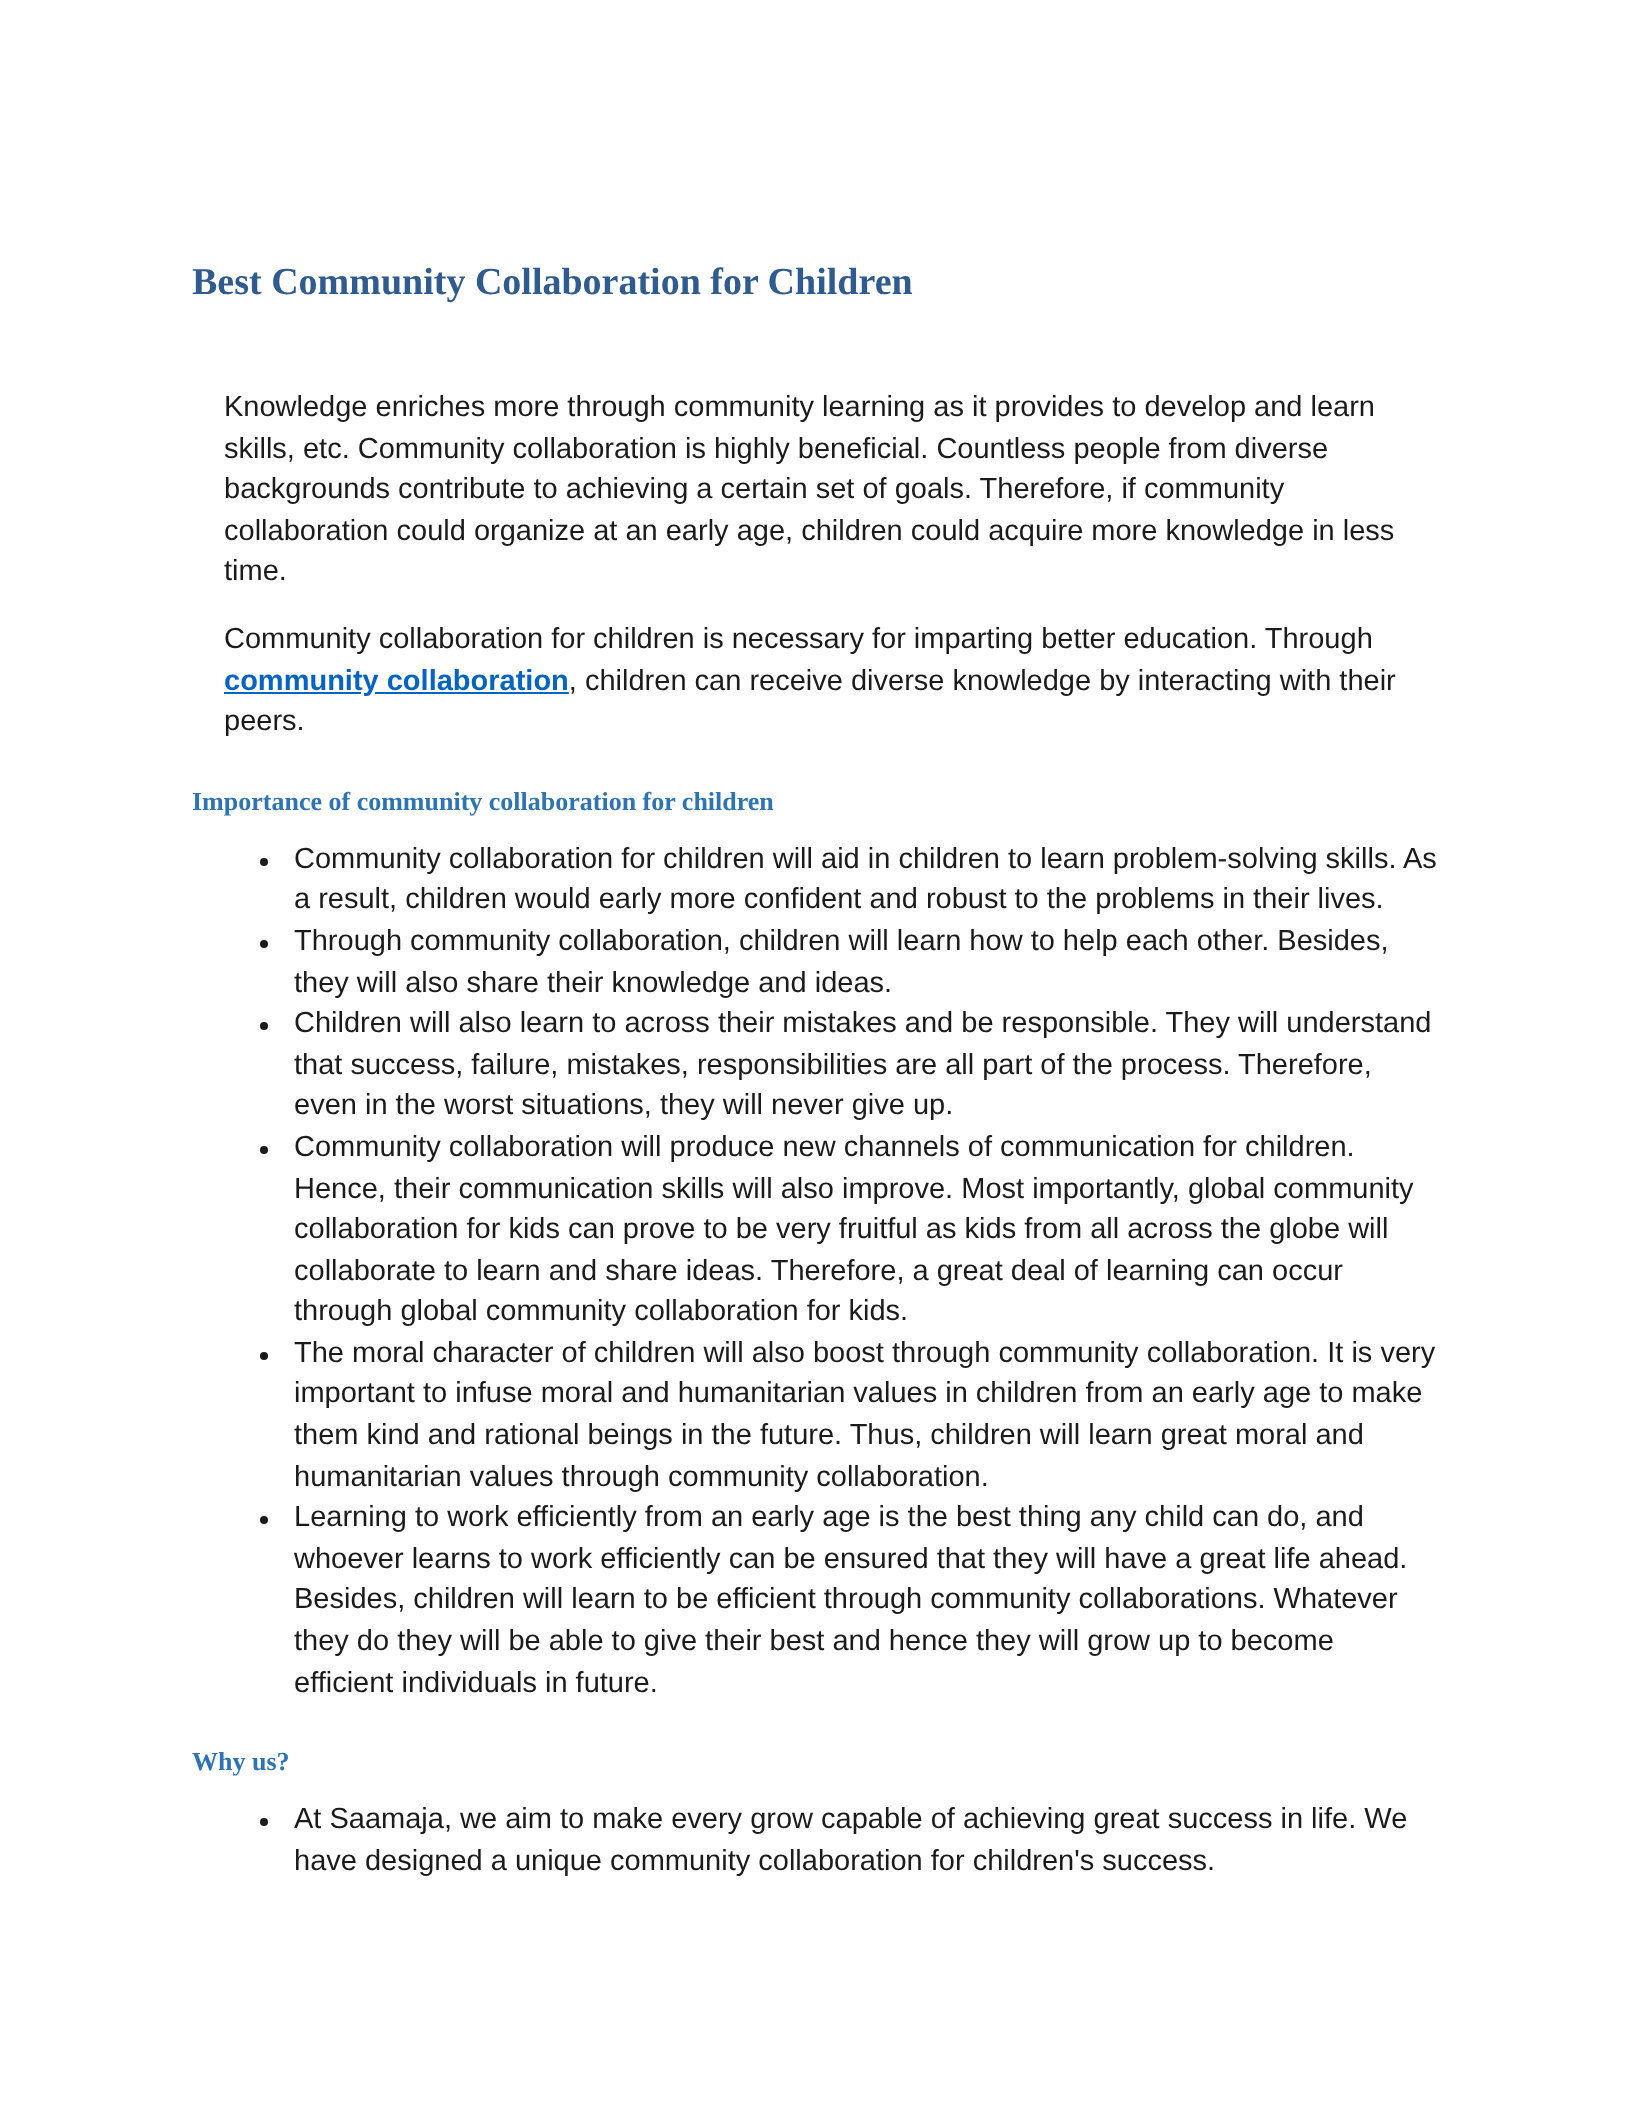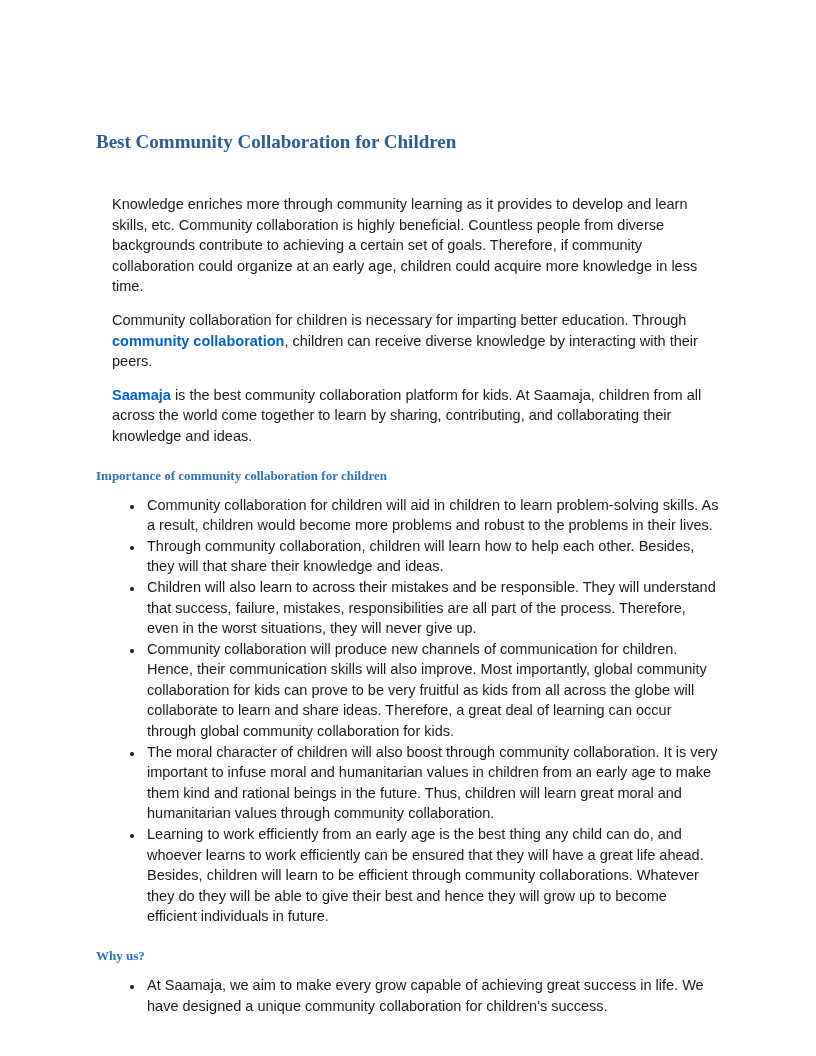--- a/index.html
+++ b/index.html
@@ -37,20 +37,21 @@
     line-height: 22px;
     color: #2e74b5;
     margin: 18px 0 8px 0;
   }
   p.doc-para {
     margin: 0 0 13px 16px;
   }
   a.doclink {
     color: #0563c1;
     font-weight: bold;
+    text-decoration: underline;
     cursor: pointer;
   }
   ul.doc-list {
     margin: 0 0 13px 0;
     padding: 0 0 0 48px;
     list-style-type: disc;
   }
   ul.doc-list li {
     padding-left: 3px;
     margin: 0;
@@ -64,27 +65,26 @@
 <body>
 
 <div class="page">
 
   <h1 class="doc-title">Best Community Collaboration for Children</h1>
 
   <p class="doc-para"><span>Knowledge enriches more through community learning as it provides to develop and learn skills, etc. Community collaboration is highly beneficial. Countless people from diverse backgrounds contribute to achieving a certain set of goals. Therefore, if community collaboration could organize at an early age, children could acquire more knowledge in less time.</span></p>
 
   <p class="doc-para"><span>Community collaboration for children is necessary for imparting better education. Through </span><a class="doclink">community collaboration</a><span>, children can receive diverse knowledge by interacting with their peers.</span></p>
 
-  <p class="doc-para"><a class="doclink">Saamaja</a><span> is the best community collaboration platform for kids. At Saamaja, children from all across the world come together to learn by sharing, contributing, and collaborating their knowledge and ideas.</span></p>
 
   <h2 class="doc-heading">Importance of community collaboration for children</h2>
 
   <ul class="doc-list">
-    <li>Community collaboration for children will aid in children to learn problem-solving skills. As a result, children would become more problems and robust to the problems in their lives.</li>
-    <li>Through community collaboration, children will learn how to help each other. Besides, they will that share their knowledge and ideas.</li>
+    <li>Community collaboration for children will aid in children to learn problem-solving skills. As a result, children would early more confident and robust to the problems in their lives.</li>
+    <li>Through community collaboration, children will learn how to help each other. Besides, they will also share their knowledge and ideas.</li>
     <li>Children will also learn to across their mistakes and be responsible. They will understand that success, failure, mistakes, responsibilities are all part of the process. Therefore, even in the worst situations, they will never give up.</li>
     <li>Community collaboration will produce new channels of communication for children. Hence, their communication skills will also improve. Most importantly, global community collaboration for kids can prove to be very fruitful as kids from all across the globe will collaborate to learn and share ideas. Therefore, a great deal of learning can occur through global community collaboration for kids.</li>
     <li>The moral character of children will also boost through community collaboration. It is very important to infuse moral and humanitarian values in children from an early age to make them kind and rational beings in the future. Thus, children will learn great moral and humanitarian values through community collaboration.</li>
     <li>Learning to work efficiently from an early age is the best thing any child can do, and whoever learns to work efficiently can be ensured that they will have a great life ahead. Besides, children will learn to be efficient through community collaborations. Whatever they do they will be able to give their best and hence they will grow up to become efficient individuals in future.</li>
   </ul>
 
   <h2 class="doc-heading">Why us?</h2>
 
   <ul class="doc-list">
     <li>At Saamaja, we aim to make every grow capable of achieving great success in life. We have designed a unique community collaboration for children's success.</li>

